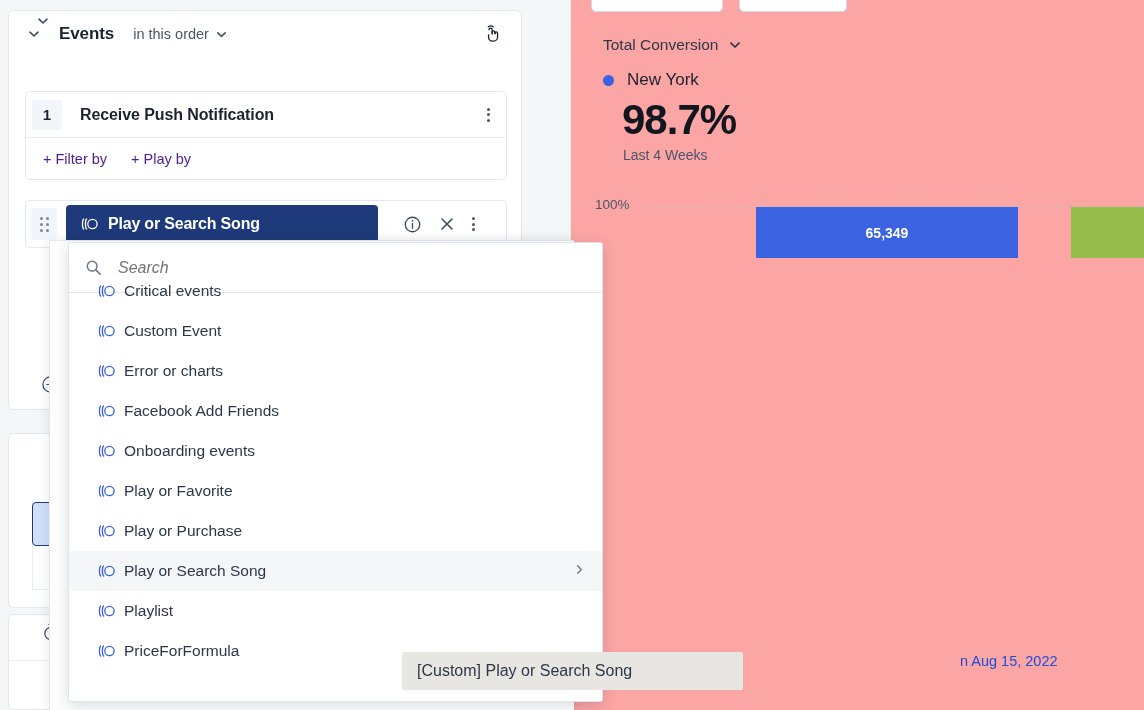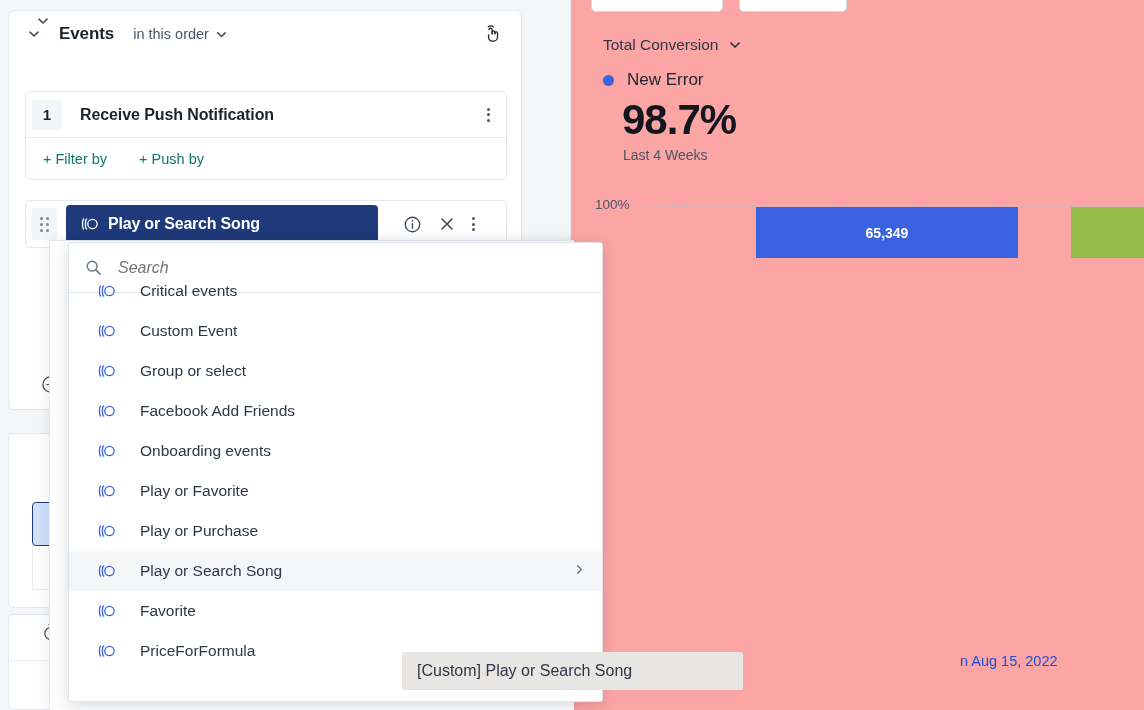--- a/index.html
+++ b/index.html
@@ -61,24 +61,24 @@
     margin-left: 18px; font-size: 16px; font-weight: bold; color: #1b2330;
     letter-spacing: -0.1px;
   }
   .kebab {
     margin-left: auto; margin-right: 16px;
     color: #4a5568; font-size: 17px; line-height: 1; letter-spacing: 0;
     display: flex; flex-direction: column; gap: 2.5px; align-items: center;
   }
   .kebab i { width: 3px; height: 3px; border-radius: 50%; background: #4a5568; display: block; }
   .filter-row {
-    display: flex; align-items: center; gap: 32px;
+    display: flex; align-items: center; gap: 24px;
     height: 42px; padding-left: 17px;
     border-top: 1px solid #e9edf2;
-    font-size: 14.5px; color: #0f766e;
+    font-size: 14.5px; color: #4c1d95;
   }
 
   .chip-box {
     position: absolute; left: 16px; top: 189px; width: 482px; height: 48px;
     border: 1px solid #e3e8ee; border-radius: 5px; background: #fff;
     display: flex; align-items: center;
   }
   .drag-handle {
     width: 26px; height: 32px; margin-left: 5px; background: #f2f5fa;
     border-radius: 3px; display: grid;
@@ -204,21 +204,21 @@
     height: 50px; border-bottom: 1px solid #e3e8ee;
     display: flex; align-items: center; padding: 0 16px; gap: 16px;
   }
   .dd-search input {
     border: none; outline: none; font-size: 16px; font-style: italic;
     color: #404040; font-family: "Liberation Sans", sans-serif; width: 100%;
     background: transparent;
   }
   .dd-list { position: relative; }
   .dd-item {
-    display: flex; align-items: center; gap: 24px;
+    display: flex; align-items: center; gap: 8px;
     height: 40px; padding: 0 16px 0 28px;
     font-size: 15.5px; color: #2d3748;
   }
   .dd-item.partial-top { margin-top: -22px; }
   .dd-item.hl { background: #f4f6f8; }
   .dd-item .arrow { margin-left: auto; color: #6b7687; }
   .ce-glyph { color: #3b62e0; display: inline-flex; align-items: center; flex: 0 0 auto; }
 
   .tooltip {
     position: absolute; left: 402px; top: 652px; width: 341px; height: 38px;
@@ -264,21 +264,21 @@
           <span class="step-num">1</span>
           <span class="step-name">Receive Push Notification</span>
           <span class="kebab">
               <i></i>
               <i></i>
               <i></i>
             </span>
         </div>
         <div class="filter-row">
           <span>+ Filter by</span>
-          <span>+ Push by</span>
+          <span>+ Play by</span>
         </div>
       </div>
 
       <div class="chip-box">
         <span class="drag-handle">
             <i></i>
             <i></i>
             <i></i>
             <i></i>
             <i></i>
@@ -363,21 +363,21 @@
 
     <div class="conv-select">
       <span>Total Conversion</span>
       <svg width="14" height="14" viewBox="0 0 14 14">
           <path d="M3 5.2 L7 9 L11 5.2" fill="none" stroke="#2d3748" stroke-width="1.7" stroke-linecap="round" stroke-linejoin="round"></path>
         </svg>
     </div>
 
     <div class="legend">
       <span class="dot"></span>
-      <span class="lbl">New Error</span>
+      <span class="lbl">New York</span>
     </div>
 
     <div class="bigpct">98.7%</div>
     <div class="sub4w">Last 4 Weeks</div>
 
     <div class="chart-area">
       <span class="axis-lbl">100%</span>
       <span class="dotline"></span>
       <div class="bar" id="bar-blue">65,349</div>
       <div class="bar" id="bar-green"></div>
@@ -459,21 +459,21 @@
           <span>Custom Event</span>
         </div>
         <div class="dd-item">
           <span class="ce-glyph">
             <svg width="19" height="16" viewBox="0 0 22 18" fill="none" stroke="#3b62e0" stroke-width="1.5">
               <path d="M4.2 3.2C2.4 4.7 2.4 13.3 4.2 14.8" stroke-linecap="round"></path>
               <path d="M7.6 3.2C5.8 4.7 5.8 13.3 7.6 14.8" stroke-linecap="round"></path>
               <circle cx="14.4" cy="9" r="5.4"></circle>
             </svg>
           </span>
-          <span>Group or select</span>
+          <span>Error or charts</span>
         </div>
         <div class="dd-item">
           <span class="ce-glyph">
             <svg width="19" height="16" viewBox="0 0 22 18" fill="none" stroke="#3b62e0" stroke-width="1.5">
               <path d="M4.2 3.2C2.4 4.7 2.4 13.3 4.2 14.8" stroke-linecap="round"></path>
               <path d="M7.6 3.2C5.8 4.7 5.8 13.3 7.6 14.8" stroke-linecap="round"></path>
               <circle cx="14.4" cy="9" r="5.4"></circle>
             </svg>
           </span>
           <span>Facebook Add Friends</span>
@@ -522,21 +522,21 @@
             </svg></span>
         </div>
         <div class="dd-item">
           <span class="ce-glyph">
             <svg width="19" height="16" viewBox="0 0 22 18" fill="none" stroke="#3b62e0" stroke-width="1.5">
               <path d="M4.2 3.2C2.4 4.7 2.4 13.3 4.2 14.8" stroke-linecap="round"></path>
               <path d="M7.6 3.2C5.8 4.7 5.8 13.3 7.6 14.8" stroke-linecap="round"></path>
               <circle cx="14.4" cy="9" r="5.4"></circle>
             </svg>
           </span>
-          <span>Favorite</span>
+          <span>Playlist</span>
         </div>
         <div class="dd-item">
           <span class="ce-glyph">
             <svg width="19" height="16" viewBox="0 0 22 18" fill="none" stroke="#3b62e0" stroke-width="1.5">
               <path d="M4.2 3.2C2.4 4.7 2.4 13.3 4.2 14.8" stroke-linecap="round"></path>
               <path d="M7.6 3.2C5.8 4.7 5.8 13.3 7.6 14.8" stroke-linecap="round"></path>
               <circle cx="14.4" cy="9" r="5.4"></circle>
             </svg>
           </span>
           <span>PriceForFormula</span>

